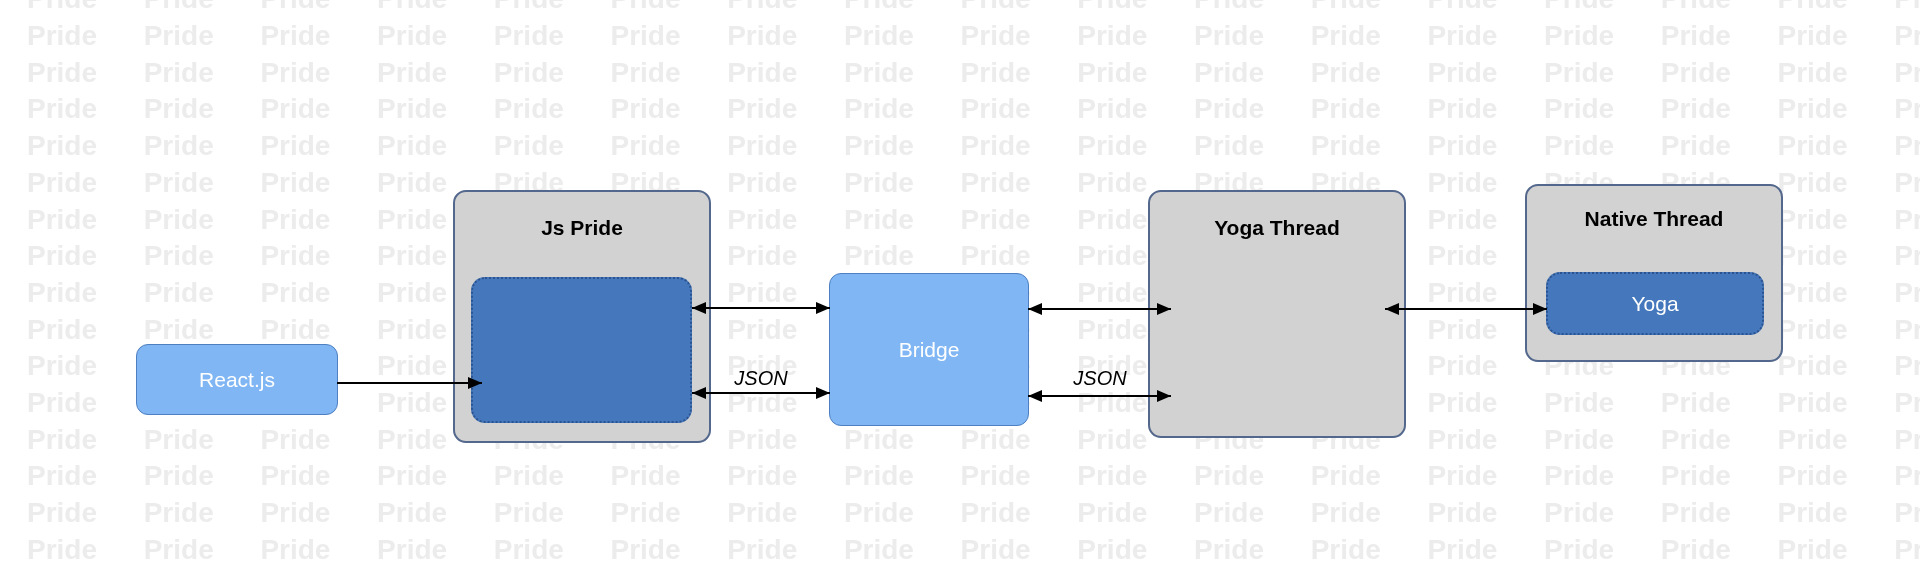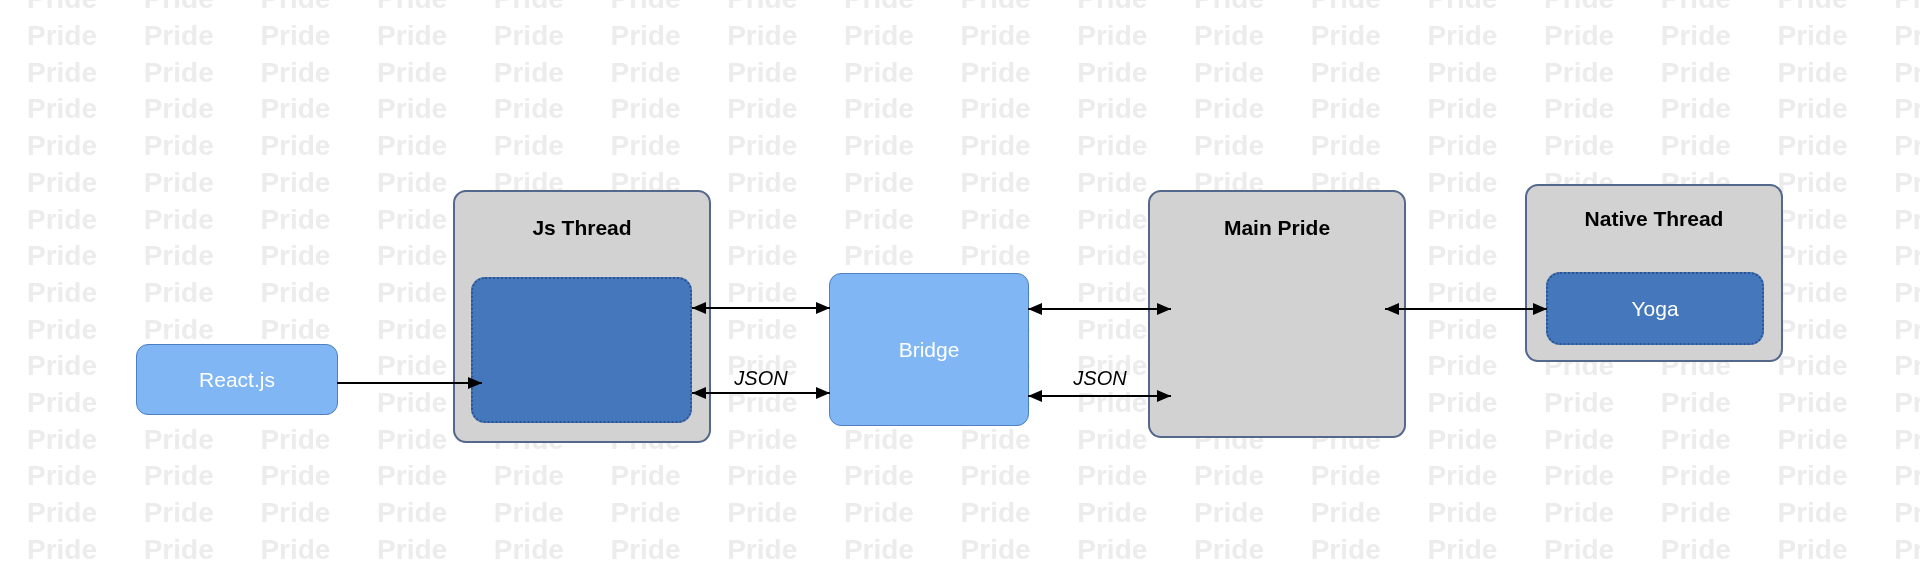--- a/index.html
+++ b/index.html
@@ -325,41 +325,41 @@
       <span class="wm" style="left: 1194px; top: 535.8px;">Pride</span>
       <span class="wm" style="left: 1310.7px; top: 535.8px;">Pride</span>
       <span class="wm" style="left: 1427.4px; top: 535.8px;">Pride</span>
       <span class="wm" style="left: 1544.1px; top: 535.8px;">Pride</span>
       <span class="wm" style="left: 1660.8px; top: 535.8px;">Pride</span>
       <span class="wm" style="left: 1777.5px; top: 535.8px;">Pride</span>
       <span class="wm" style="left: 1894.2px; top: 535.8px;">Pride</span>
     </div>
 
   <div class="container" style="left:453px;top:190px;width:258px;height:253px">
-    <div class="ctitle">Js Thread</div>
+    <div class="ctitle">Js Pride</div>
   </div>
   <div class="bluebox" style="left:471px;top:277px;width:221px;height:146px">
   </div>
 
   <div class="lightbox" style="left:136px;top:344px;width:202px;height:71px">
     <span>React.js</span>
   </div>
 
   <div class="lightbox" style="left:829px;top:273px;width:200px;height:153px">
     <span>Bridge</span>
   </div>
 
   <div class="container" style="left:1148px;top:190px;width:258px;height:248px">
-    <div class="ctitle">Main Pride</div>
+    <div class="ctitle">Yoga Thread</div>
   </div>
 
   <div class="container" style="left:1525px;top:184px;width:258px;height:178px">
     <div class="ctitle" style="margin-top:21px">Native Thread</div>
   </div>
-  <div class="bluebox centered" style="left:1546px;top:272px;width:218px;height:73px">
+  <div class="bluebox centered" style="left:1546px;top:272px;width:218px;height:63px">
     <span>Yoga</span>
   </div>
 
   <div class="arrow head-right" style="left:337px;top:382px;width:145px"></div>
   <div class="arrow head-left head-right" style="left:692px;top:307px;width:138px"></div>
   <div class="arrow head-left head-right" style="left:692px;top:392px;width:138px"></div>
   <div class="arrow head-left head-right" style="left:1028px;top:308px;width:143px"></div>
   <div class="arrow head-left head-right" style="left:1028px;top:395px;width:143px"></div>
   <div class="arrow head-left head-right" style="left:1385px;top:308px;width:162px"></div>
 

